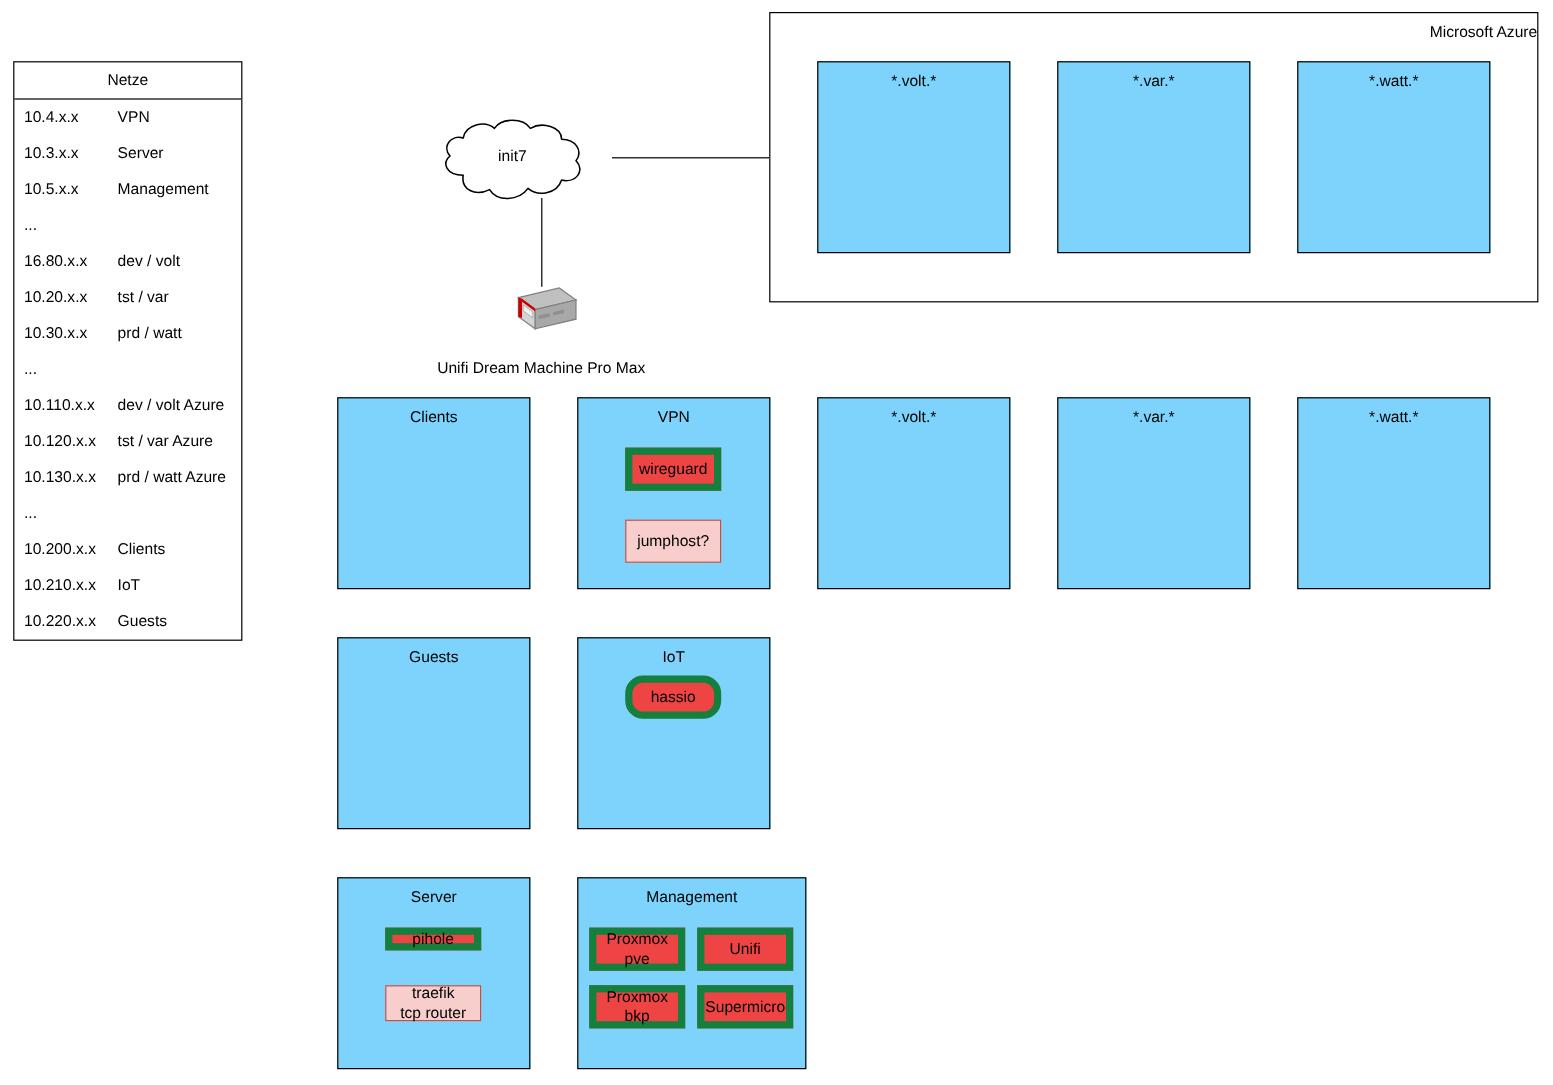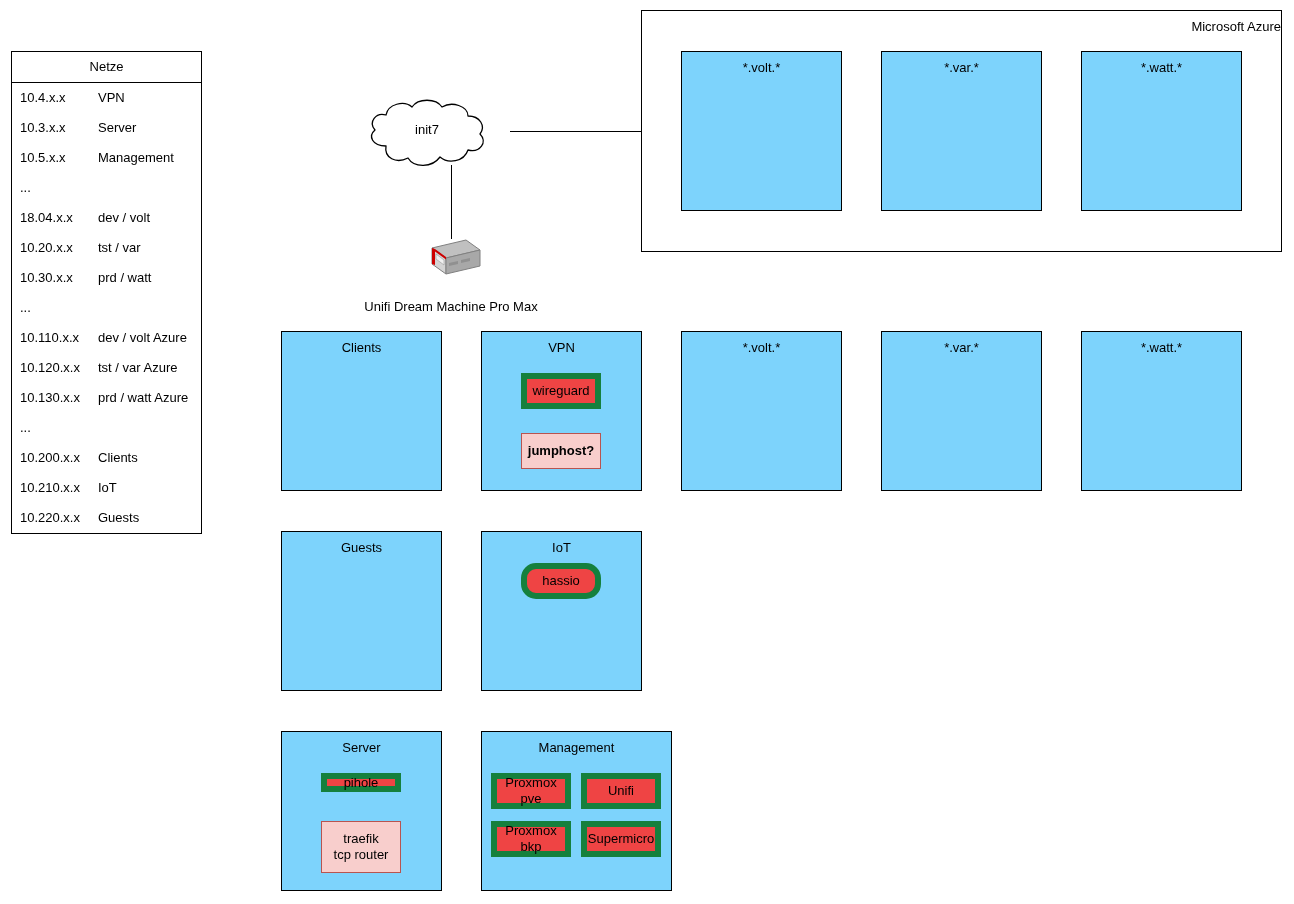--- a/index.html
+++ b/index.html
@@ -126,21 +126,21 @@
           <span class="rolename">Server</span>
         </div>
         <div class="netze-row">
           <span class="cidr">10.5.x.x</span>
           <span class="rolename">Management</span>
         </div>
         <div class="netze-row ellipsis">
           <span class="cidr">...</span>
         </div>
         <div class="netze-row">
-          <span class="cidr">18.04.x.x</span>
+          <span class="cidr">16.80.x.x</span>
           <span class="rolename">dev / volt</span>
         </div>
         <div class="netze-row">
           <span class="cidr">10.20.x.x</span>
           <span class="rolename">tst / var</span>
         </div>
         <div class="netze-row">
           <span class="cidr">10.30.x.x</span>
           <span class="rolename">prd / watt</span>
         </div>
@@ -235,21 +235,21 @@
   <div class="abs gbox" style="left:281px; top:331px; width:161px; height:160px;">
     <div class="gtitle">Clients</div>
   </div>
 
   <div class="abs gbox" style="left:481px; top:331px; width:161px; height:160px;">
     <div class="gtitle">VPN</div>
   </div>
   <div class="abs node" style="left:521px; top:373px; width:80px; height:36px;">
     <span>wireguard</span>
   </div>
-  <div class="abs node pink" style="left:521px; top:433px; width:80px; height:36px;font-weight:bold;">
+  <div class="abs node pink" style="left:521px; top:433px; width:80px; height:36px;">
     <span>jumphost?</span>
   </div>
 
   <div class="abs gbox" style="left:681px; top:331px; width:161px; height:160px;">
     <div class="gtitle">*.volt.*</div>
   </div>
   <div class="abs gbox" style="left:881px; top:331px; width:161px; height:160px;">
     <div class="gtitle">*.var.*</div>
   </div>
   <div class="abs gbox" style="left:1081px; top:331px; width:161px; height:160px;">
@@ -266,21 +266,21 @@
   <div class="abs node" style="left:521px; top:563px; width:80px; height:36px;border-radius:15px;">
     <span>hassio</span>
   </div>
 
   <div class="abs gbox" style="left:281px; top:731px; width:161px; height:160px;">
     <div class="gtitle">Server</div>
   </div>
   <div class="abs node" style="left:321px; top:773px; width:80px; height:19px;">
     <span>pihole</span>
   </div>
-  <div class="abs node pink" style="left:321px; top:821px; width:80px; height:52px; flex-direction:column;">
+  <div class="abs node pink" style="left:321px; top:821px; width:80px; height:30px; flex-direction:column;">
     <span>traefik</span>
     <span>tcp router</span>
   </div>
 
   <div class="abs gbox" style="left:481px; top:731px; width:191px; height:160px;">
     <div class="gtitle">Management</div>
   </div>
   <div class="abs node" style="left:491px; top:773px; width:80px; height:36px;">
     <span>Proxmox pve</span>
   </div>

